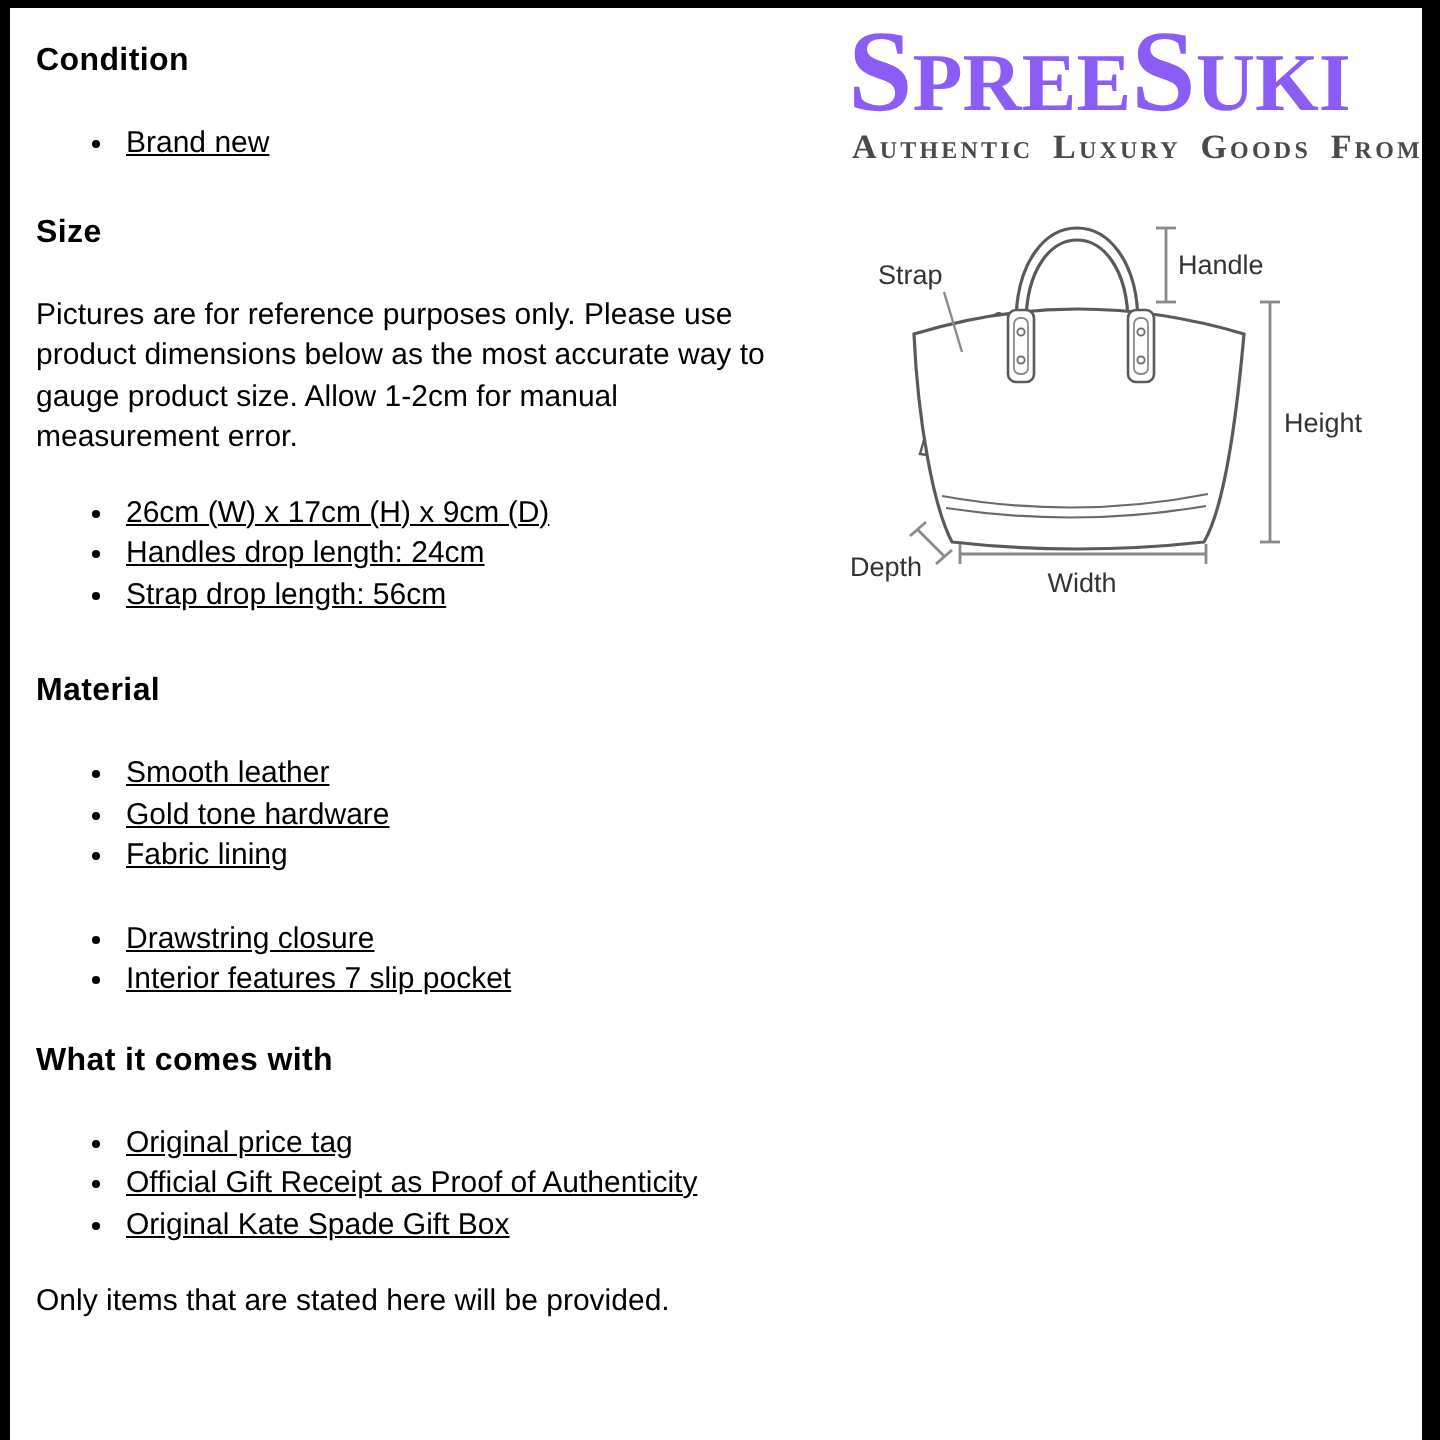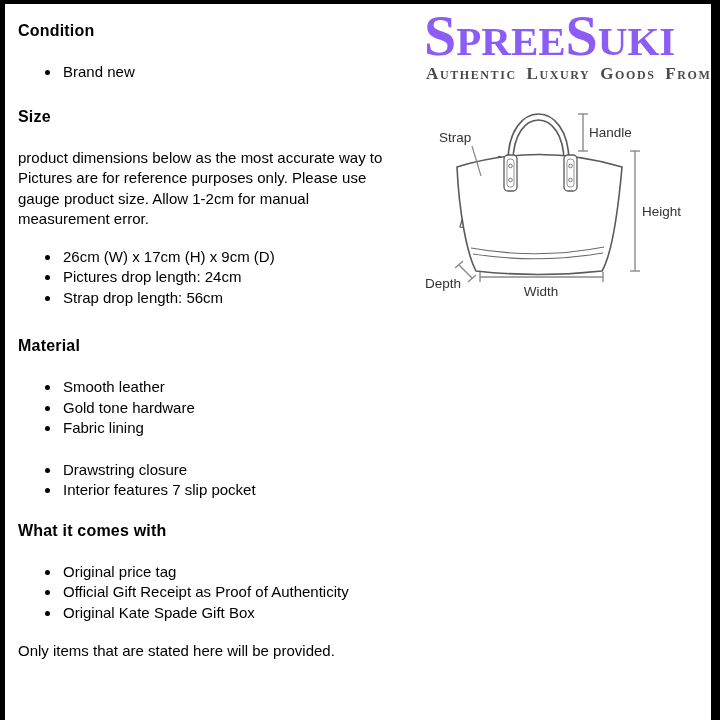--- a/index.html
+++ b/index.html
@@ -30,21 +30,21 @@
   }
   .body-text, .bullet-list li {
     font-size:15px;
     line-height:20.5px;
   }
   .bullet-list {
     list-style:disc;
     padding-left:43px;
     margin:21px 0 0 0;
   }
-  .bullet-list li { padding-left:2px; }
+  .bullet-list li { padding-left:2px;text-decoration:underline; }
   .intro { margin-top:21px; }
   .mt17 { margin-top:17px !important; }
   .mt18 { margin-top:18px !important; }
   .mt20 { margin-top:20px !important; }
   .mt24 { margin-top:24px !important; }
   .mt28 { margin-top:28px !important; }
   .mt40 { margin-top:40px !important; }
 
   
   .logo {
@@ -91,28 +91,28 @@
 
   <div class="text-col">
 
     <h3 class="section-heading mt17">Condition</h3>
     <ul class="bullet-list">
       <li>Brand new</li>
     </ul>
 
     <h3 class="section-heading mt24">Size</h3>
     <div class="intro">
+      <div class="body-text">Pictures are for reference purposes only. Please use</div>
       <div class="body-text">product dimensions below as the most accurate way to</div>
-      <div class="body-text">Pictures are for reference purposes only. Please use</div>
       <div class="body-text">gauge product size. Allow 1-2cm for manual</div>
       <div class="body-text">measurement error.</div>
     </div>
     <ul class="bullet-list mt17">
       <li>26cm (W) x 17cm (H) x 9cm (D)</li>
-      <li>Pictures drop length: 24cm</li>
+      <li>Handles drop length: 24cm</li>
       <li>Strap drop length: 56cm</li>
     </ul>
 
     <h3 class="section-heading mt28">Material</h3>
     <ul class="bullet-list">
       <li>Smooth leather</li>
       <li>Gold tone hardware</li>
       <li>Fabric lining</li>
     </ul>
 

